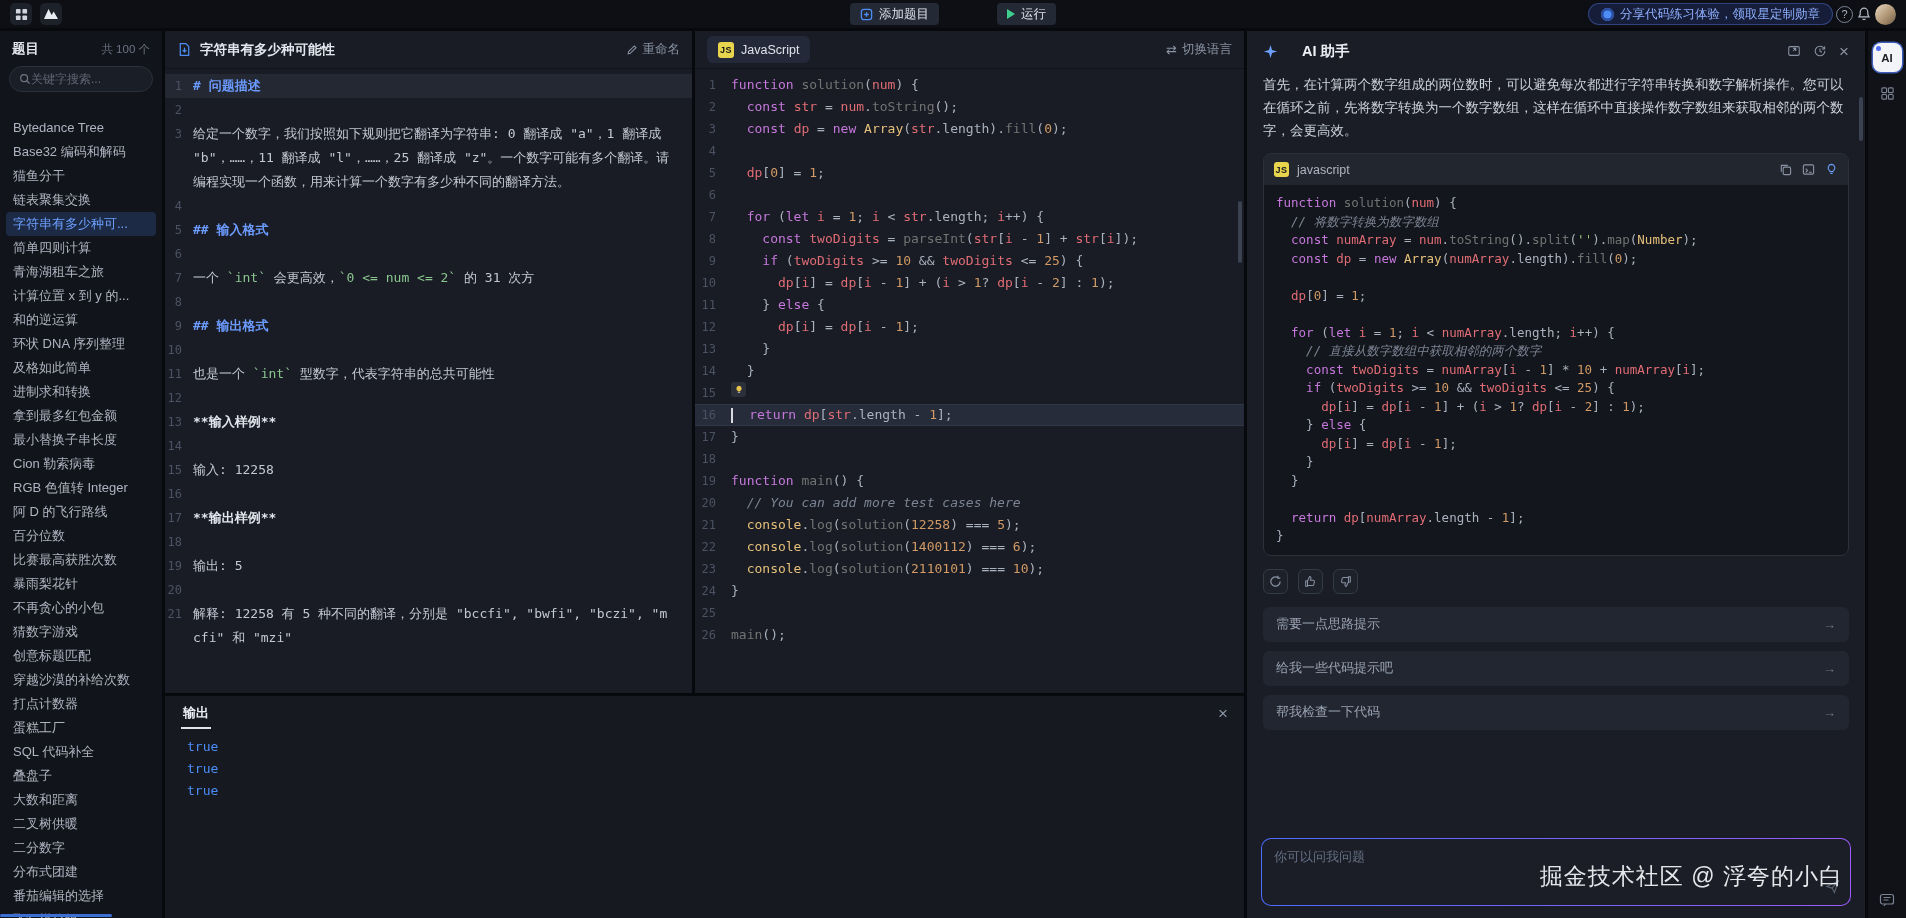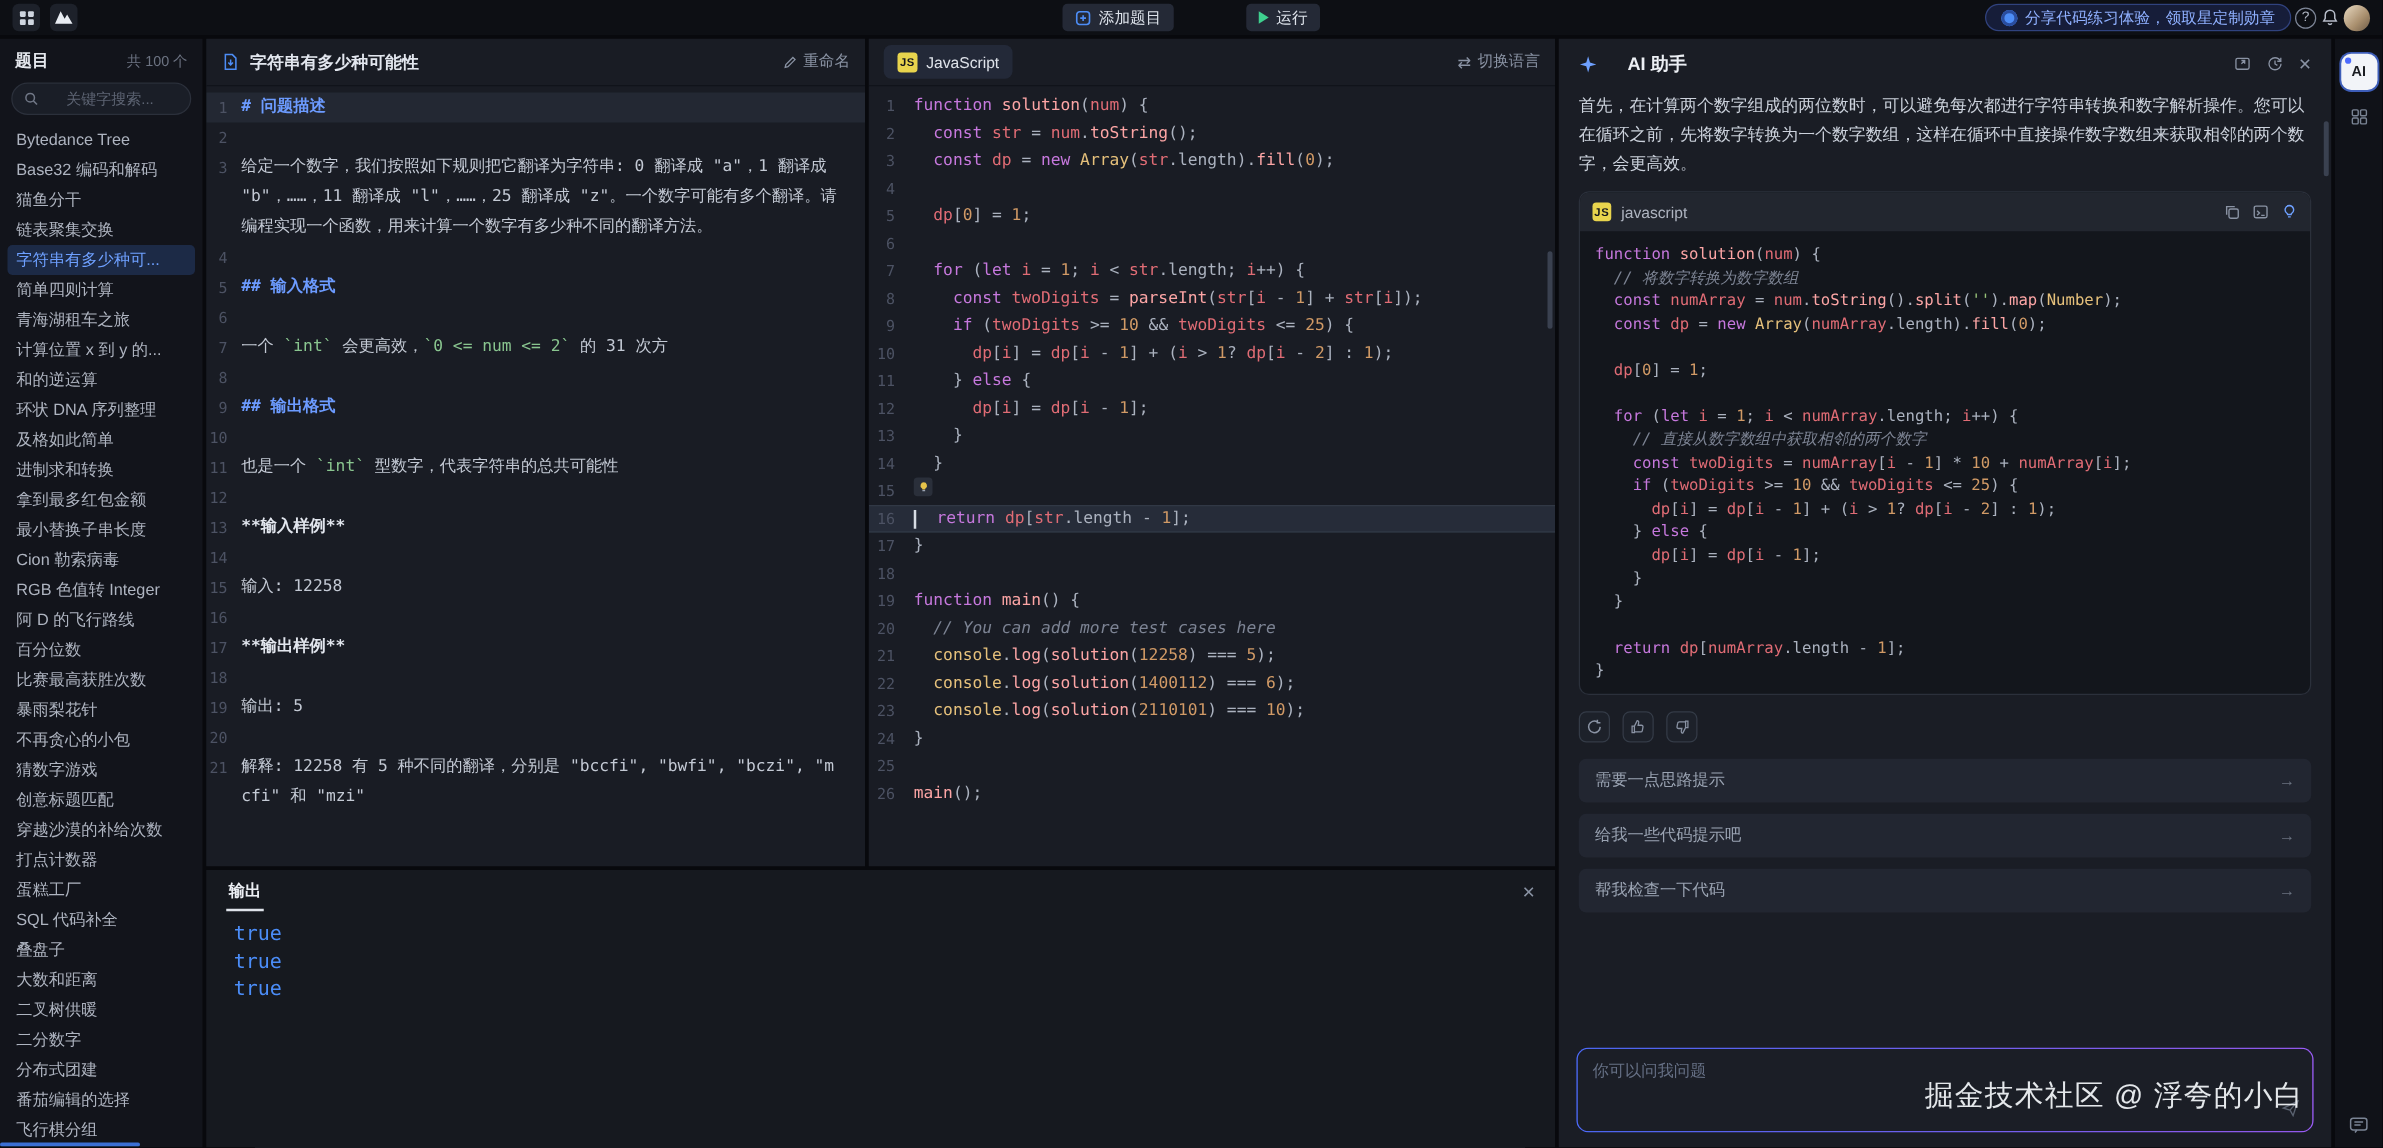--- a/index.html
+++ b/index.html
@@ -23,21 +23,21 @@
 
   
   .main{flex:1;display:flex;gap:3px;padding-top:3px;min-height:0}
   .panel{background:#191c24;display:flex;flex-direction:column;min-width:0;overflow:hidden}
 
   
   .sidebar{width:162px;background:#12141b;display:flex;flex-direction:column;position:relative;flex:none}
   .side-head{display:flex;justify-content:space-between;align-items:center;padding:9px 12px 6px}
   .side-title{font-weight:700;font-size:13.5px;color:#e5e8ee}
   .side-count{font-size:11.5px;color:#6c7382}
-  .search{margin:2px 9px 6px;height:26px;background:#1a1e27;border:1px solid #2b303b;border-radius:13px;display:flex;align-items:center;padding:0 9px;gap:22px}
+  .search{margin:2px 9px 22px;height:26px;background:#1a1e27;border:1px solid #2b303b;border-radius:13px;display:flex;align-items:center;padding:0 9px;gap:0}
   .search input{flex:1;min-width:0;background:transparent;border:none;outline:none;color:#aeb4c0;font-size:12px;font-family:inherit}
   .search input::placeholder{color:#5d6473}
   .side-list{flex:1;overflow:hidden;padding:2px 6px}
   .side-item{height:24px;line-height:24px;padding:0 7px;font-size:13px;color:#aeb4c0;white-space:nowrap;overflow:hidden;text-overflow:clip;border-radius:4px;cursor:pointer}
   .side-item.sel{background:#1c2a46;color:#6ea0ff}
   .side-hscroll{position:absolute;left:0;bottom:1px;width:112px;height:3px;background:#3b6fd4;border-radius:2px}
 
   
   .center{flex:1;display:flex;flex-direction:column;gap:3px;min-width:0}
   .editors{display:flex;gap:3px;height:662px;flex:none;min-width:0}
@@ -67,36 +67,36 @@
   .codeed .gutter{width:36px;padding-right:15px}
   .codeed .ed-content{flex:1;min-width:0;white-space:pre;color:#abb2bf;display:flex;align-items:center}
   .ed-row.active{background:#262c39;box-shadow:inset 0 1px 0 #313845, inset 0 -1px 0 #313845}
   .md .ed-row.active{background:#232833;box-shadow:none}
   .caret{width:1.5px;height:15px;background:#d7dce4;margin-right:1px;flex:none}
   .bulb{width:15px;height:15px;flex:none;border-radius:3px;background:#2a2f3a;display:inline-flex;align-items:center;justify-content:center;margin-right:4px;cursor:pointer}
   .vthumb{position:absolute;right:2px;top:170px;width:4px;height:62px;background:#3a4150;border-radius:2px}
 
   
   .tk-kw{color:#c678dd}
-  .tk-fn{color:#fca5a5}
+  .tk-fn{color:#737373}
   .tk-cls{color:#e5c07b}
   .tk-vr{color:#e06c75}
   .tk-nm{color:#d19a66}
   .tk-st{color:#98c379}
   .tk-cm{color:#7d8494;font-style:italic}
   .tk-h{color:#6c9bff;font-weight:700}
   .tk-c{color:#89c58f}
   .tk-b{color:#e2e6ee;font-weight:700}
 
   
   .output{flex:1;background:#16191f}
   .out-head{height:34px;flex:none;display:flex;align-items:center;justify-content:space-between;padding:0 16px}
   .out-title{font-size:13px;font-weight:700;color:#eceff4;border-bottom:2px solid #dfe3ea;padding:7px 2px 5px;cursor:pointer}
   .out-close{color:#8a93a4;font-size:17px;cursor:pointer;line-height:1}
-  .out-body{padding:6px 0 0 22px;font-family:"DejaVu Sans Mono","Liberation Mono",monospace;font-size:16px}
+  .out-body{padding:6px 0 0 22px;font-family:"DejaVu Sans Mono","Liberation Mono",monospace;font-size:13px}
   .out-line{color:#4b8df8;line-height:22px}
 
   
   .ai{width:618px;flex:none;background:#1a1d25;display:flex;flex-direction:column;position:relative;overflow:hidden}
   .ai-head{height:40px;flex:none;display:flex;align-items:center;gap:24px;padding:0 16px}
   .ai-title{font-weight:700;font-size:14.5px;color:#eceff4}
   .ai-tools{margin-left:auto;display:flex;align-items:center;gap:12px;color:#8a93a4}
   .ai-tools .x{font-size:17px;cursor:pointer;line-height:1}
   .ai-tools span{cursor:pointer;display:flex;align-items:center}
   .ai-body{flex:1;overflow:hidden;padding:2px 16px 0}

